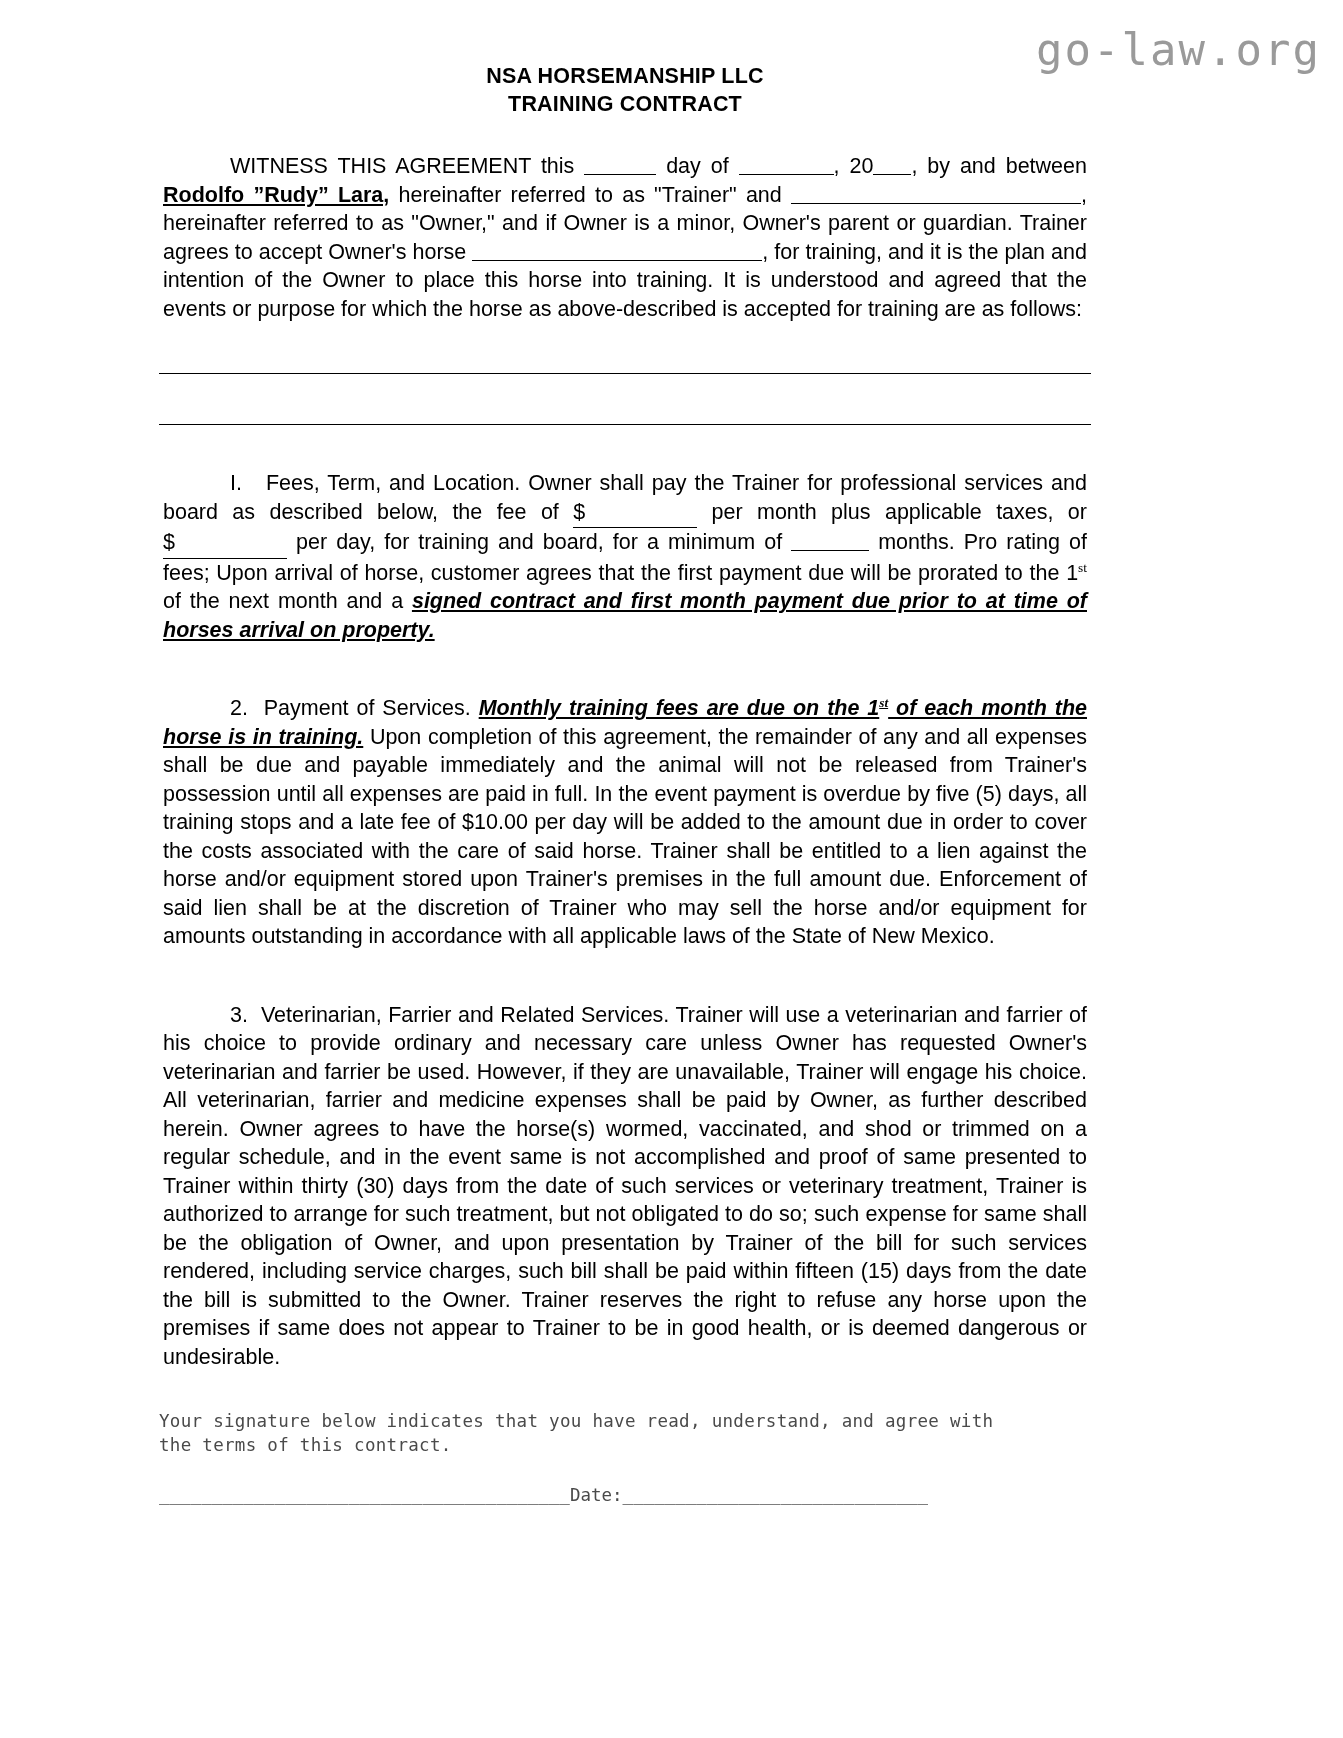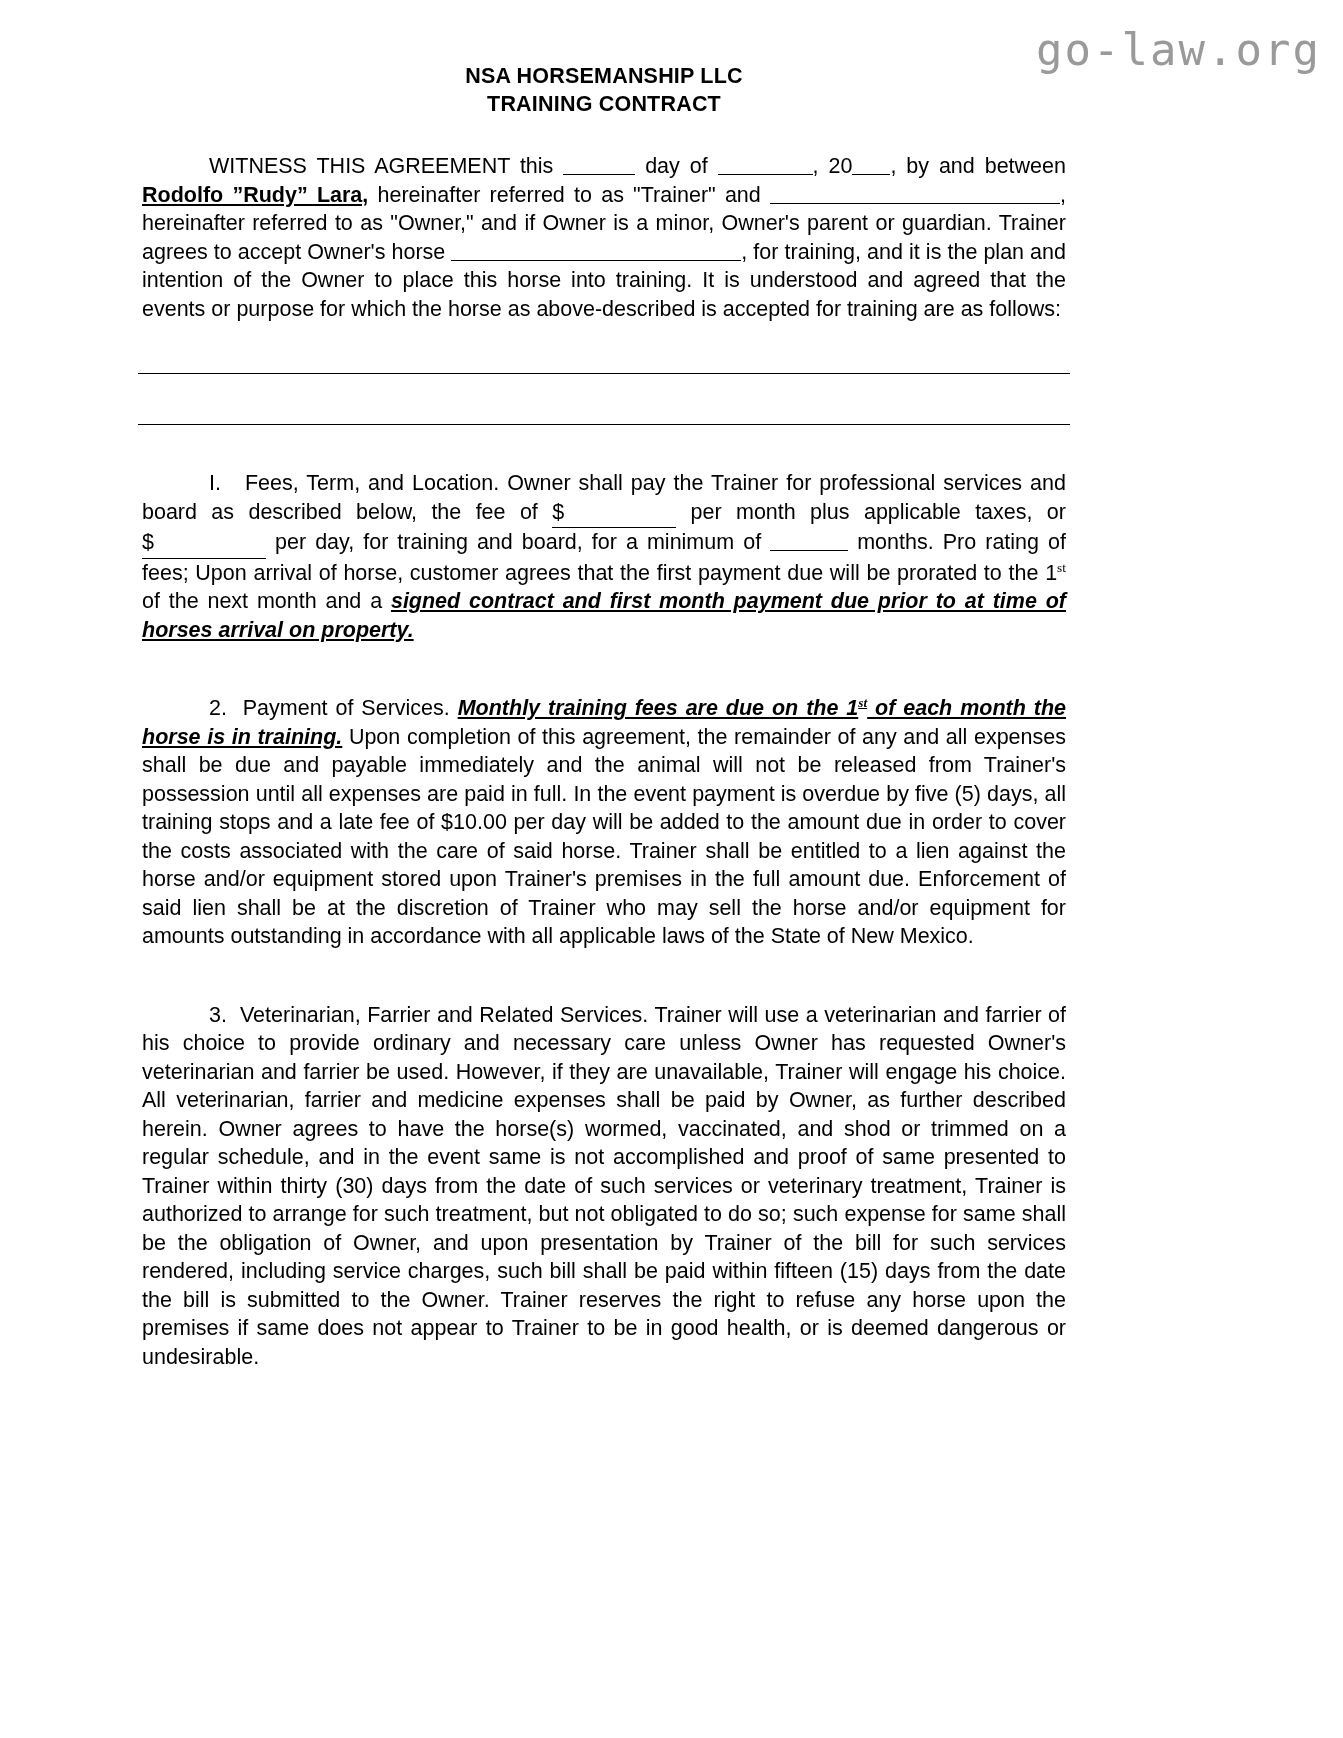--- a/index.html
+++ b/index.html
@@ -33,21 +33,21 @@
     font-size: 44px;
     letter-spacing: 2px;
     color: #9a9a9a;
     white-space: nowrap;
     user-select: none;
   }
 
   
   .content {
     position: absolute;
-    left: 138px;
+    left: 159px;
     top: 62px;
     width: 932px;
   }
 
   .doc-title {
     text-align: center;
     font-weight: bold;
     font-size: 21.5px;
     line-height: 28px;
     letter-spacing: 0.2px;
@@ -150,18 +150,21 @@
     <div class="gap-lg"></div>
 
     <p class="body"><span class="indent"></span><span>2.</span>&nbsp;&nbsp;<span class="u">Payment of Services</span><span>.  </span><span class="biu">Monthly training fees are due on the 1</span><sup class="biu">st</sup><span class="biu"> of each month the horse is in training.</span><span>  Upon completion of this agreement, the remainder of any and all expenses shall be due and payable immediately and the animal will not be released from Trainer's possession until all expenses are paid in full.  In the event payment is overdue by five (5) days, all training stops and a late fee of $10.00 per day will be added to the amount due in order to cover the costs associated with the care of said horse. Trainer shall be entitled to a lien against the horse and/or equipment stored upon Trainer's premises in the full amount due.  Enforcement of said lien shall be at the discretion of Trainer who may sell the horse and/or equipment for amounts outstanding in accordance with all applicable laws of the State of New Mexico.</span></p>
 
     <div class="gap-lg"></div>
 
     <p class="body"><span class="indent"></span><span>3.</span>&nbsp;&nbsp;<span class="u">Veterinarian, Farrier and Related Services</span><span>.  Trainer will use a veterinarian and farrier of his choice to provide ordinary and necessary care unless Owner has requested Owner's veterinarian and farrier be used.  However, if they are unavailable, Trainer will engage his choice.  All veterinarian, farrier and medicine expenses shall be paid by Owner, as further described herein.   Owner agrees to have the horse(s) wormed, vaccinated, and shod or trimmed on a regular schedule, and in the event same is not accomplished and proof of same presented to Trainer within thirty (30) days from the date of such services or veterinary treatment, Trainer is authorized to arrange for such treatment, but not obligated to do so; such expense for same shall be the obligation of Owner, and upon presentation by Trainer of the bill for such services rendered, including service charges, such bill shall be paid within fifteen (15) days from the date the bill is submitted to the Owner.  Trainer reserves the right to refuse any horse upon the premises if same does not appear to Trainer to be in good health, or is deemed dangerous or undesirable.</span></p>
 
     <div style="height:34px"></div>
 
+    <div class="sig-note">Your signature below indicates that you have read, understand, and agree with
+the terms of this contract.</div>
 
     <div style="height:28px"></div>
 
+    <div class="sig-line-row"><span>_______________________________________</span><span>Date:</span><span>_____________________________</span></div>
 
   </div>
 </div>
 
 </body></html>

